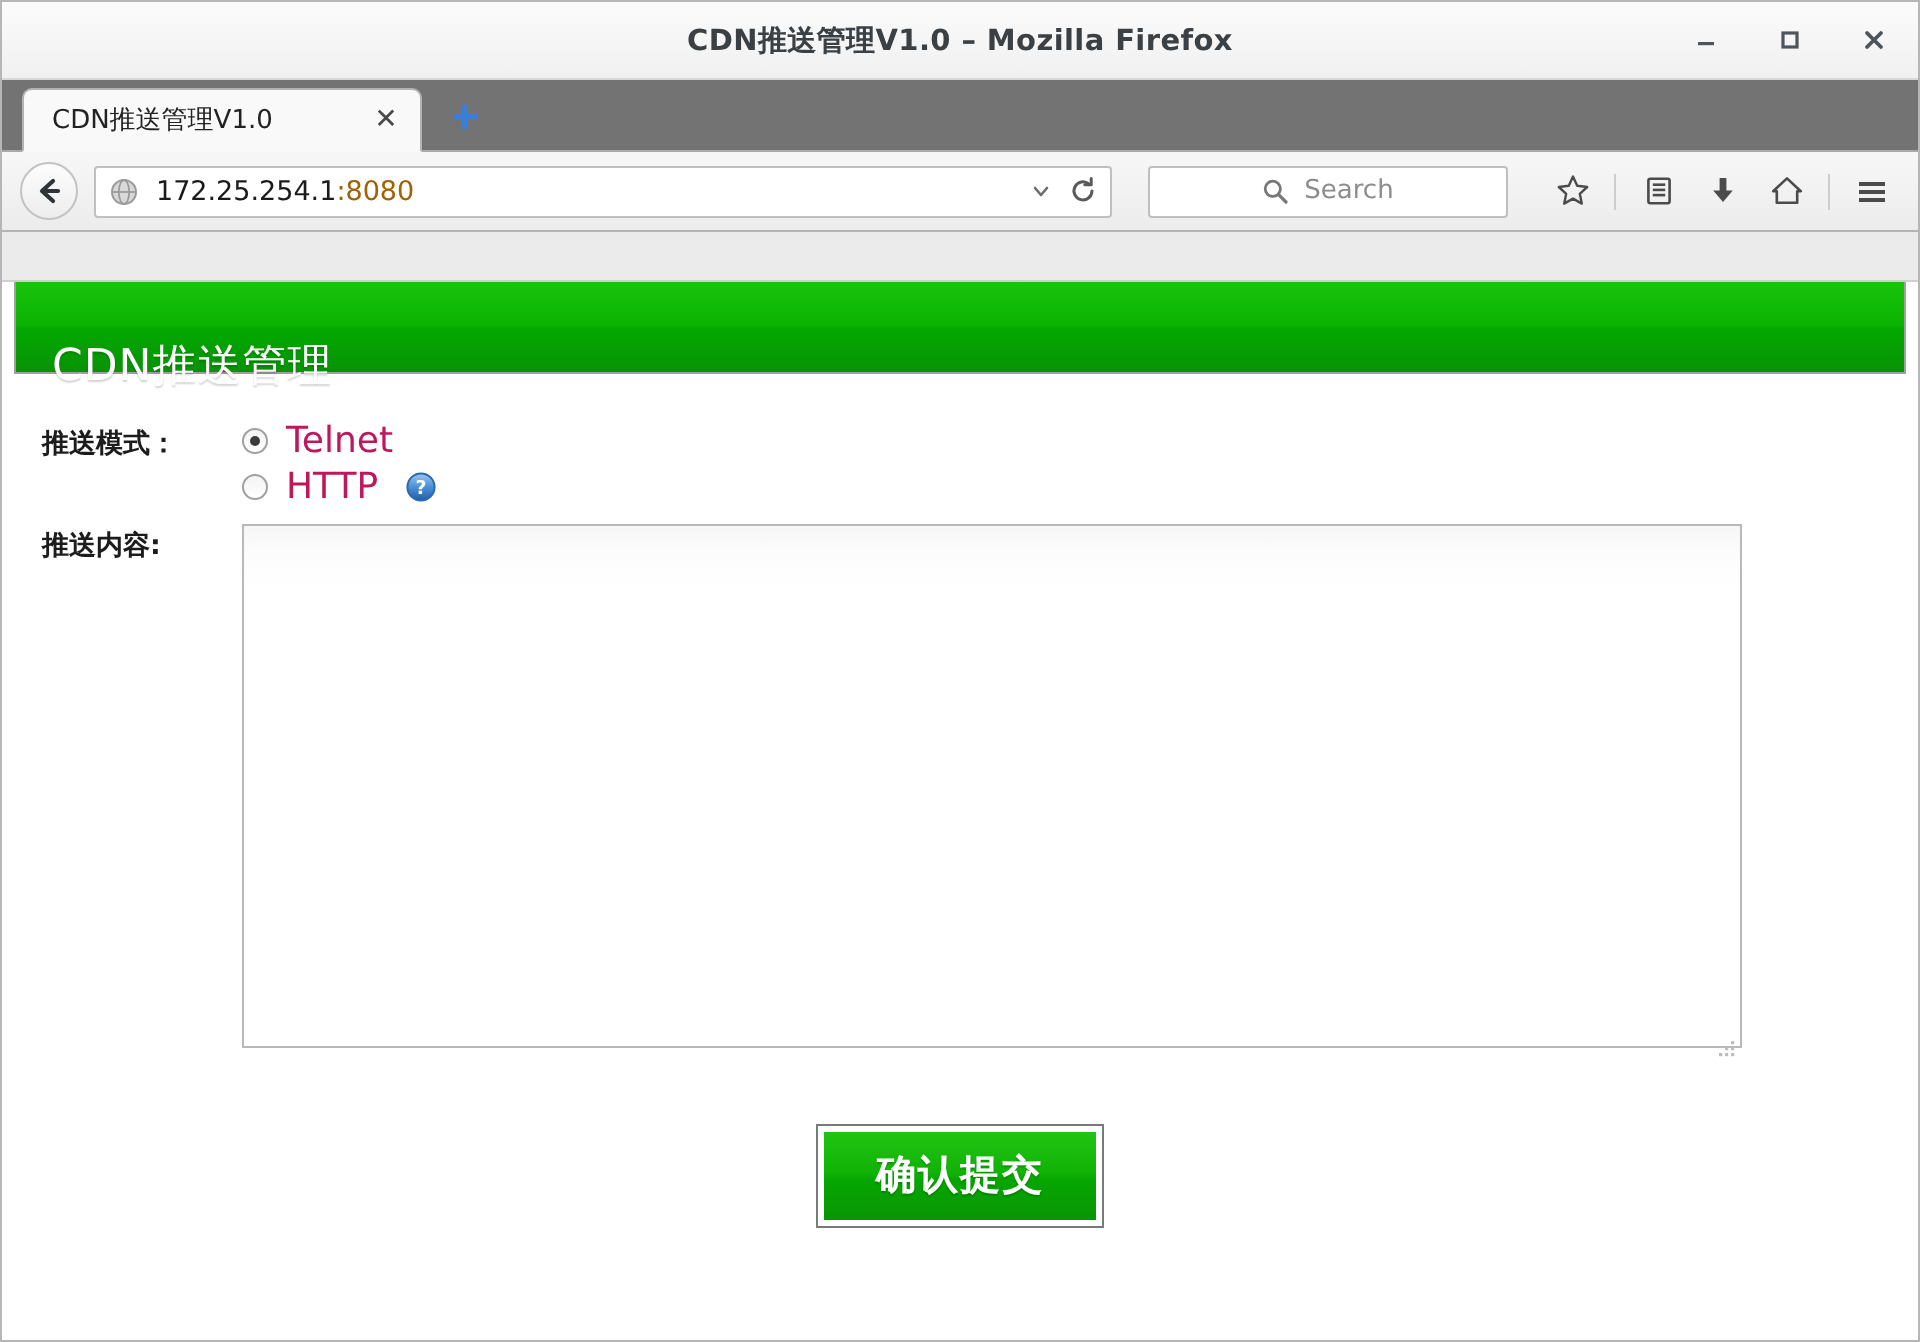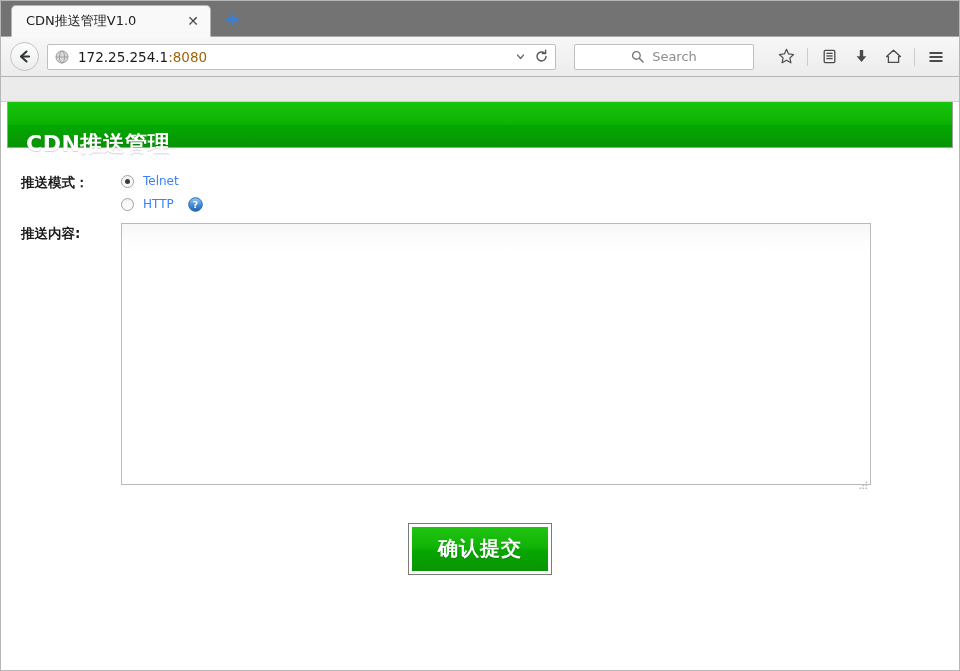--- a/index.html
+++ b/index.html
@@ -192,21 +192,21 @@
     border-left: 1px solid #9f9f9f;
     border-right: 1px solid #9f9f9f;
     border-bottom: 1px solid #9f9f9f;
     display: flex;
     align-items: center;
     padding-left: 18px;
   }
   .banner-title {
     color: #ffffff;
     font-size: 22px;
-    font-weight: bold;
+    font-weight: normal;
     letter-spacing: .5px;
     text-shadow: 0 1px 1px rgba(0,0,0,.18);
     margin-top: 39px;
   }
 
   .form-area {
     padding: 24px 0 0 0;
     background: #ffffff;
   }
   .form-row {
@@ -235,21 +235,21 @@
     background: linear-gradient(to bottom,#f3f3f3,#ffffff);
     display: flex; align-items: center; justify-content: center;
     flex: 0 0 13px;
   }
   .radio.checked::after {
     content: "";
     width: 5px; height: 5px;
     border-radius: 50%;
     background: #3b3b3b;
   }
-  .radio-label { font-size: 12px; color: #3b82f6; }
+  .radio-label { font-size: 18px; color: #be185d; }
   .help-icon {
     width: 15px; height: 15px;
     margin-left: 5px;
     display: inline-flex; align-items: center; justify-content: center;
   }
 
   .text-input {
     width: 208px;
     height: 33px;
     border: 1px solid #b9b9b9;
@@ -311,20 +311,40 @@
     font-family: "DejaVu Sans", "Liberation Sans", sans-serif;
     text-shadow: 0 1px 1px rgba(0,0,0,.2);
     cursor: pointer;
   }
 </style>
 </head>
 <body>
 
 <div class="window">
 
+  <div class="titlebar">
+    <div class="titlebar-title">CDN推送管理V1.0 – Mozilla Firefox</div>
+    <div class="win-controls">
+      <div class="win-btn">
+        <svg width="12" height="12" viewBox="0 0 12 12">
+            <rect x="2" y="7" width="8" height="1.6" fill="#4c555c"></rect>
+          </svg>
+      </div>
+      <div class="win-btn">
+        <svg width="12" height="12" viewBox="0 0 12 12">
+            <rect x="2.5" y="2.5" width="7" height="7" fill="none" stroke="#4c555c" stroke-width="1.6"></rect>
+          </svg>
+      </div>
+      <div class="win-btn">
+        <svg width="12" height="12" viewBox="0 0 12 12">
+          <path d="M2.5 2.5 L9.5 9.5 M9.5 2.5 L2.5 9.5" stroke="#4c555c" stroke-width="1.9" stroke-linecap="round"></path>
+        </svg>
+      </div>
+    </div>
+  </div>
 
   <div class="tabstrip">
     <div class="tab">
       <span class="tab-label">CDN推送管理V1.0</span>
       <span class="tab-close">✕</span>
     </div>
     <div class="newtab">
       <svg width="15" height="15" viewBox="0 0 15 15">
         <rect x="6" y="1.5" width="3" height="12" fill="#3a7fd5"></rect>
         <rect x="1.5" y="6" width="12" height="3" fill="#3a7fd5"></rect>

